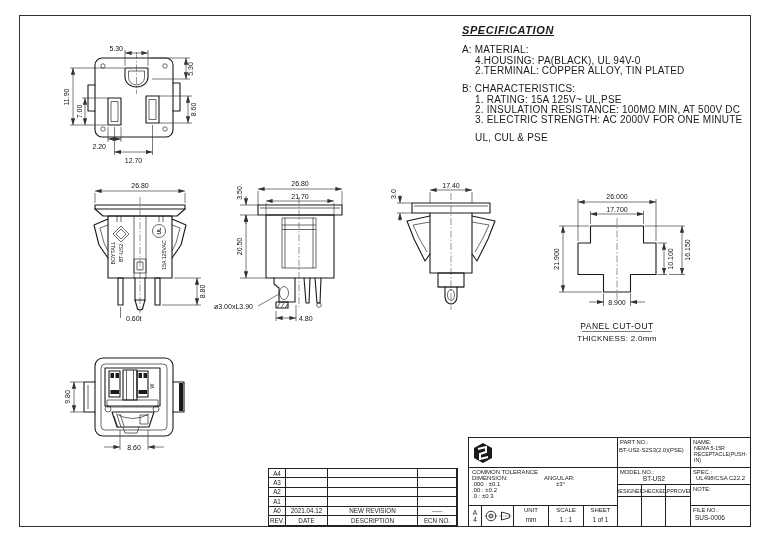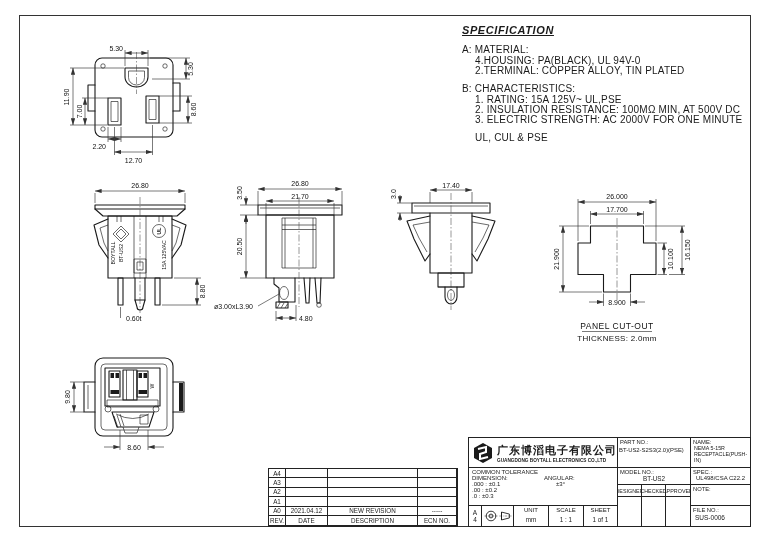--- a/index.html
+++ b/index.html
@@ -351,24 +351,20 @@
     <div class="rc">ECN NO.</div>
   </div>
 
   <div class="v" id="tblk">
 
     <div class="cell" style="left:0;top:0;width:150px;height:31px;display:flex;align-items:center;padding:0 3px;gap:3px">
       <svg width="22" height="22" viewBox="0 0 22 22">
         <polygon points="11,1 20,6 20,16 11,21 2,16 2,6" fill="#1a1a1a"></polygon>
         <path d="M6,7 L14,5 L14,10 L8,12 L8,17 L16,15" stroke="#fff" stroke-width="2" fill="none"></path>
       </svg>
-      <div style="flex:1">
-        <div style="font-size:11px;font-weight:bold;letter-spacing:1px;white-space:nowrap">广东博滔电子有限公司</div>
-        <div style="font-size:4.7px;font-weight:bold;white-space:nowrap">GUANGDONG BOYTALL ELECTRONICS CO.,LTD</div>
-      </div>
     </div>
 
     <div class="cell" style="left:0;top:30px;width:150px;height:39px;padding:1px 3px">
       <div style="font-size:6px">COMMON TOLERANCE</div>
       <div style="display:flex;font-size:6px">
         <span style="width:72px">DIMENSION:</span>
         <span>ANGULAR:</span>
       </div>
       <div style="display:flex;font-size:6px">
         <span style="width:72px">.000 : ±0.1</span>

